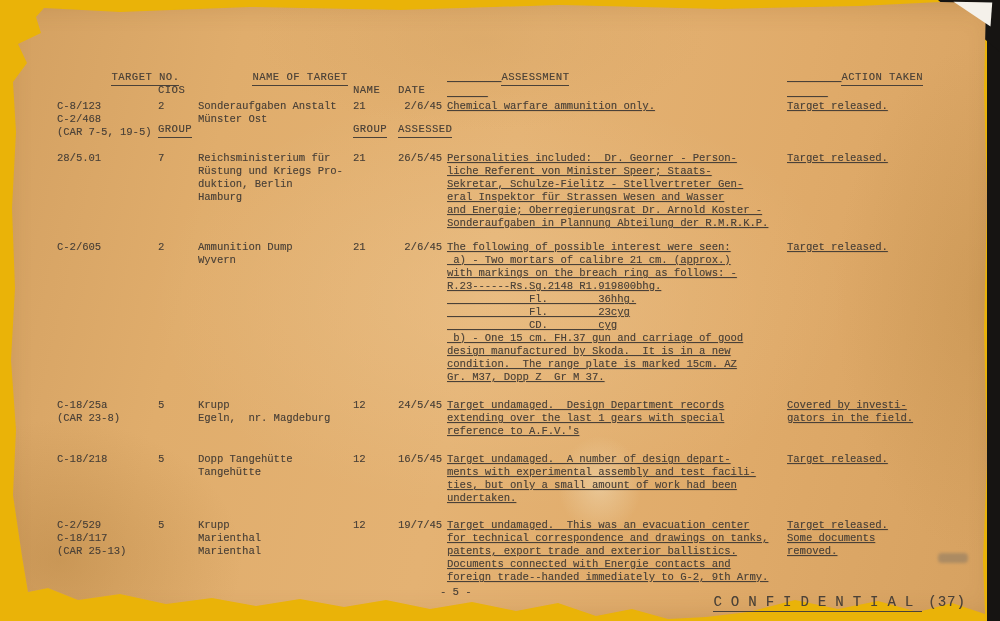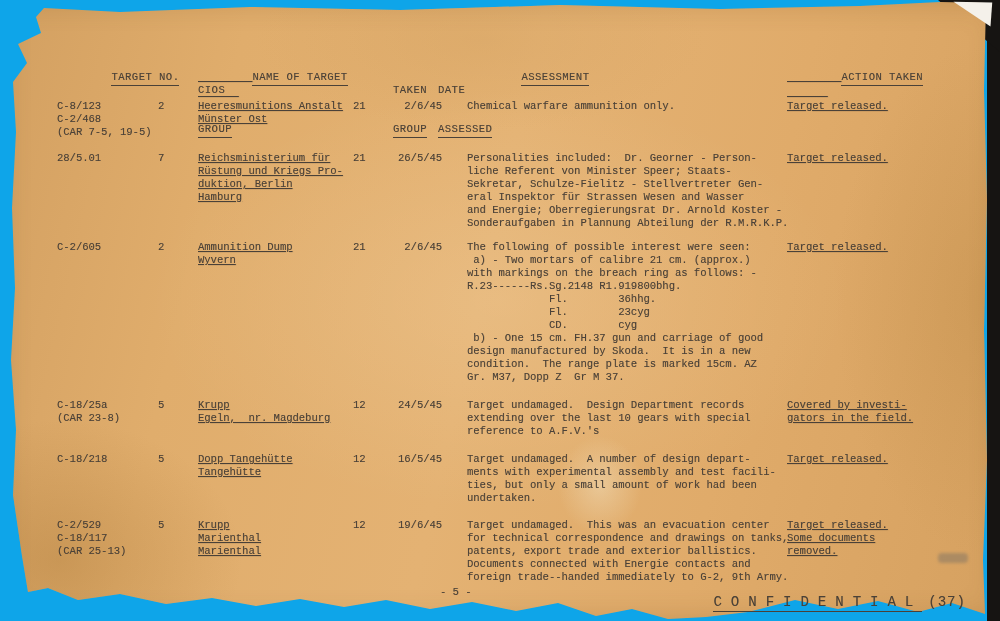--- a/index.html
+++ b/index.html
@@ -2,21 +2,21 @@
 <html><head>
 <meta charset="utf-8">
 <style>
   html,body{margin:0;padding:0;}
   body{
     width:1000px;height:621px;
     background:#ffffff;
     overflow:hidden;
     font-family:"Liberation Mono","DejaVu Sans Mono",monospace;
   }
-  .scan{position:relative;width:1000px;height:621px;background:#0ea5e9;}
+  .scan{position:relative;width:1000px;height:621px;background:#eab308;}
 
   
   .black-edge{
     position:absolute;right:0;top:0;width:13px;height:621px;
     background:#161412;
   }
   .corner-black{
     position:absolute;right:0;top:0;width:62px;height:52px;
     background:#161412;
     clip-path:polygon(100% 0,0 0,100% 100%);
@@ -55,28 +55,28 @@
   }
 
   
   .content{position:absolute;left:0;top:0;width:1000px;height:621px;
     font-size:10.5px;line-height:13px;color:#4a4138;
     text-shadow:0.3px 0.3px 0 rgba(72,60,46,0.35);}
   .trow{position:absolute;left:0;top:0;width:100%;}
   .cell{position:absolute;top:0;white-space:pre;}
   .c-target{left:57px;}
   .c-cios{left:158px;}
-  .c-name{left:198px;text-decoration:underline;}
+  .c-name{left:198px;}
   .c-army{left:353px;}
   .c-date{left:398px;}
-  .c-assess{left:467px;}
+  .c-assess{left:447px;text-decoration:underline;}
   .c-action{left:787px;text-decoration:underline;}
   .hdr{letter-spacing:0.5px;}
   .hdr span{display:inline-block;}
-  .hdr .line{display:block;margin-left:40px;}
+  .hdr .line{display:block;}
   .ul{border-bottom:1.4px solid #4a4138;padding-bottom:1px;}
   .footer-pageno{position:absolute;left:440px;top:586px;white-space:pre;}
   .footer-conf{position:absolute;left:663px;top:583px;font-size:14px;white-space:pre;}
   .footer-conf .conf{letter-spacing:9px;border-bottom:1.6px solid #4a4138;padding-bottom:1px;}
   .footer-conf .suffix{margin-left:6px;letter-spacing:1px;}
 </style>
 </head>
 <body>
 
 <div class="scan">
@@ -93,41 +93,41 @@
         <span class="ul">TARGET NO.</span>
       </div>
       <div class="cell hdr c-cios">
         <span class="line">CIOS</span>
         <span class="line"><span class="ul">GROUP</span></span>
       </div>
       <div class="cell hdr c-name">
         <span class="ul">NAME OF TARGET</span>
       </div>
       <div class="cell hdr c-army">
-        <span class="line">TAKEN</span>
+        <span class="line">NAME</span>
         <span class="line"><span class="ul">GROUP</span></span>
       </div>
       <div class="cell hdr c-date">
         <span class="line">DATE</span>
         <span class="line"><span class="ul">ASSESSED</span></span>
       </div>
       <div class="cell hdr c-assess">
         <span class="ul">ASSESSMENT</span>
       </div>
       <div class="cell hdr c-action">
         <span class="ul">ACTION TAKEN</span>
       </div>
     </div>
 
     <div class="trow" style="top:100px">
       <div class="cell c-target">C-8/123
 C-2/468
 (CAR 7-5, 19-5)</div>
       <div class="cell c-cios">2</div>
-      <div class="cell c-name">Heeresmunitions Anstalt
+      <div class="cell c-name">Sonderaufgaben Anstalt
 Münster Ost</div>
       <div class="cell c-army">21</div>
       <div class="cell c-date"> 2/6/45</div>
       <div class="cell c-assess">Chemical warfare ammunition only.</div>
       <div class="cell c-action">Target released.</div>
     </div>
 
     <div class="trow" style="top:152px">
       <div class="cell c-target">28/5.01</div>
       <div class="cell c-cios">7</div>
@@ -169,21 +169,21 @@
 
     <div class="trow" style="top:399px">
       <div class="cell c-target">C-18/25a
 (CAR 23-8)</div>
       <div class="cell c-cios">5</div>
       <div class="cell c-name">Krupp
 Egeln,  nr. Magdeburg</div>
       <div class="cell c-army">12</div>
       <div class="cell c-date">24/5/45</div>
       <div class="cell c-assess">Target undamaged.  Design Department records
-extending over the last 10 gears with special
+extending over the last 1 gears with special
 reference to A.F.V.'s</div>
       <div class="cell c-action">Covered by investi-
 gators in the field.</div>
     </div>
 
     <div class="trow" style="top:453px">
       <div class="cell c-target">C-18/218</div>
       <div class="cell c-cios">5</div>
       <div class="cell c-name">Dopp Tangehütte
 Tangehütte</div>
@@ -198,21 +198,21 @@
 
     <div class="trow" style="top:519px">
       <div class="cell c-target">C-2/529
 C-18/117
 (CAR 25-13)</div>
       <div class="cell c-cios">5</div>
       <div class="cell c-name">Krupp
 Marienthal
 Marienthal</div>
       <div class="cell c-army">12</div>
-      <div class="cell c-date">19/6/45</div>
+      <div class="cell c-date">19/7/45</div>
       <div class="cell c-assess">Target undamaged.  This was an evacuation center
 for technical correspondence and drawings on tanks,
 patents, export trade and exterior ballistics.
 Documents connected with Energie contacts and
 foreign trade--handed immediately to G-2, 9th Army.</div>
       <div class="cell c-action">Target released.
 Some documents
 removed.</div>
     </div>
 

